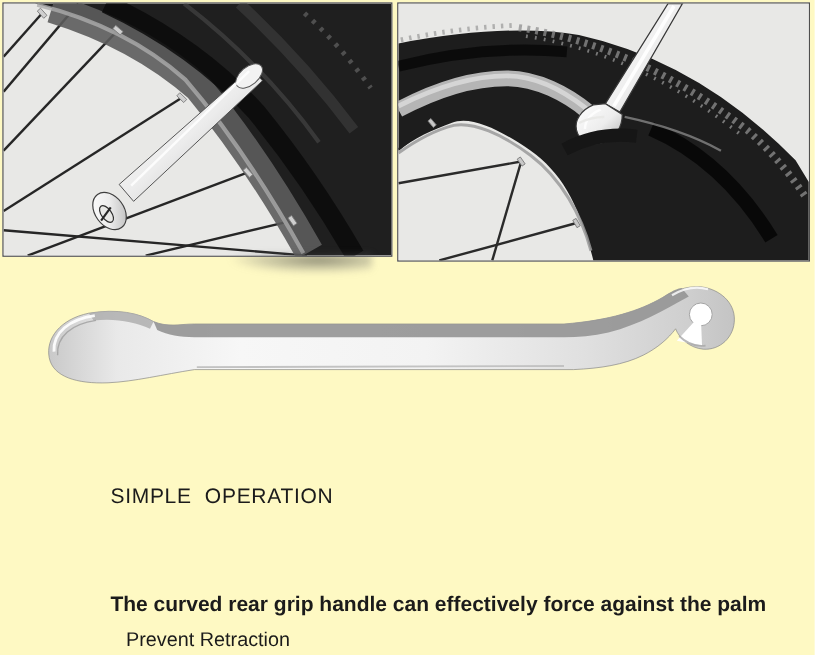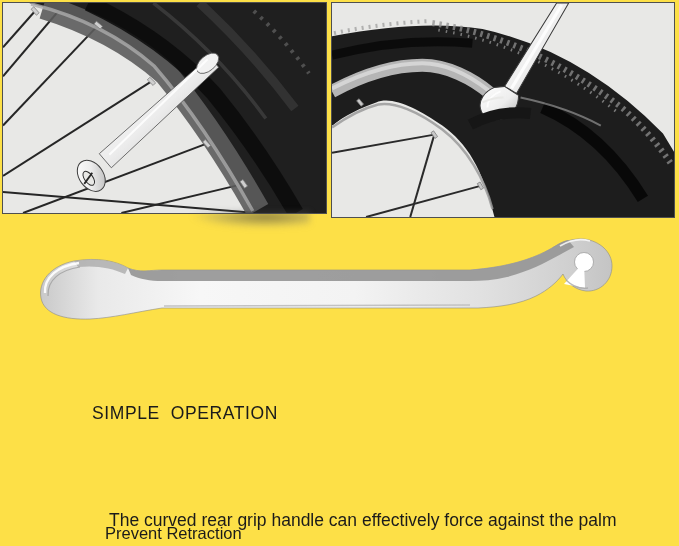--- a/index.html
+++ b/index.html
@@ -1,30 +1,30 @@
 <!DOCTYPE html>
 <html><head>
 <meta charset="utf-8">
 <style>
   html,body{margin:0;padding:0;background:#ffffff;}
-  .page{position:relative;width:679px;height:546px;background:#fde047;overflow:hidden;
+  .page{position:relative;width:679px;height:546px;background:#fef9c3;overflow:hidden;
         font-family:"Liberation Sans","DejaVu Sans",sans-serif;color:#1b1b1b;}
   .photo{position:absolute;box-sizing:border-box;border:1.5px solid #4f4f4f;background:#e8e8e6;}
   .photo-left{left:2px;top:2px;width:325px;height:212px;}
   .photo-right{left:331px;top:2px;width:344px;height:216px;}
   .photo svg{display:block;width:100%;height:100%;}
   .smudge{position:absolute;left:192px;top:212px;width:118px;height:16px;
           background:radial-gradient(ellipse at 62% 25%,rgba(55,55,55,.55),rgba(110,110,110,.28) 48%,transparent 72%);
           filter:blur(3px);}
   .lever-figure{position:absolute;left:0;top:230px;width:679px;height:105px;}
   .lever-figure svg{display:block;width:100%;height:100%;}
   .text-block{position:absolute;white-space:pre-wrap;}
   .sec1{left:92px;top:338px;font-size:17.5px;line-height:30px;}
   .sec1 .h{font-size:17.5px;font-weight:400;letter-spacing:.6px;line-height:30px;margin:0;}
-  .sec1 p{margin:17px;}
+  .sec1 p{margin:0;font-weight:bold;}
   .sec2{left:105px;top:461px;font-size:16.5px;line-height:29px;}
   .sec2 .h{font-size:16.5px;font-weight:400;line-height:29px;margin:0;}
 </style>
 </head>
 <body>
 
 <div class="page">
 
   <figure class="photo photo-left" style="margin:0">
     <svg viewBox="0 0 322 209" preserveAspectRatio="none">

